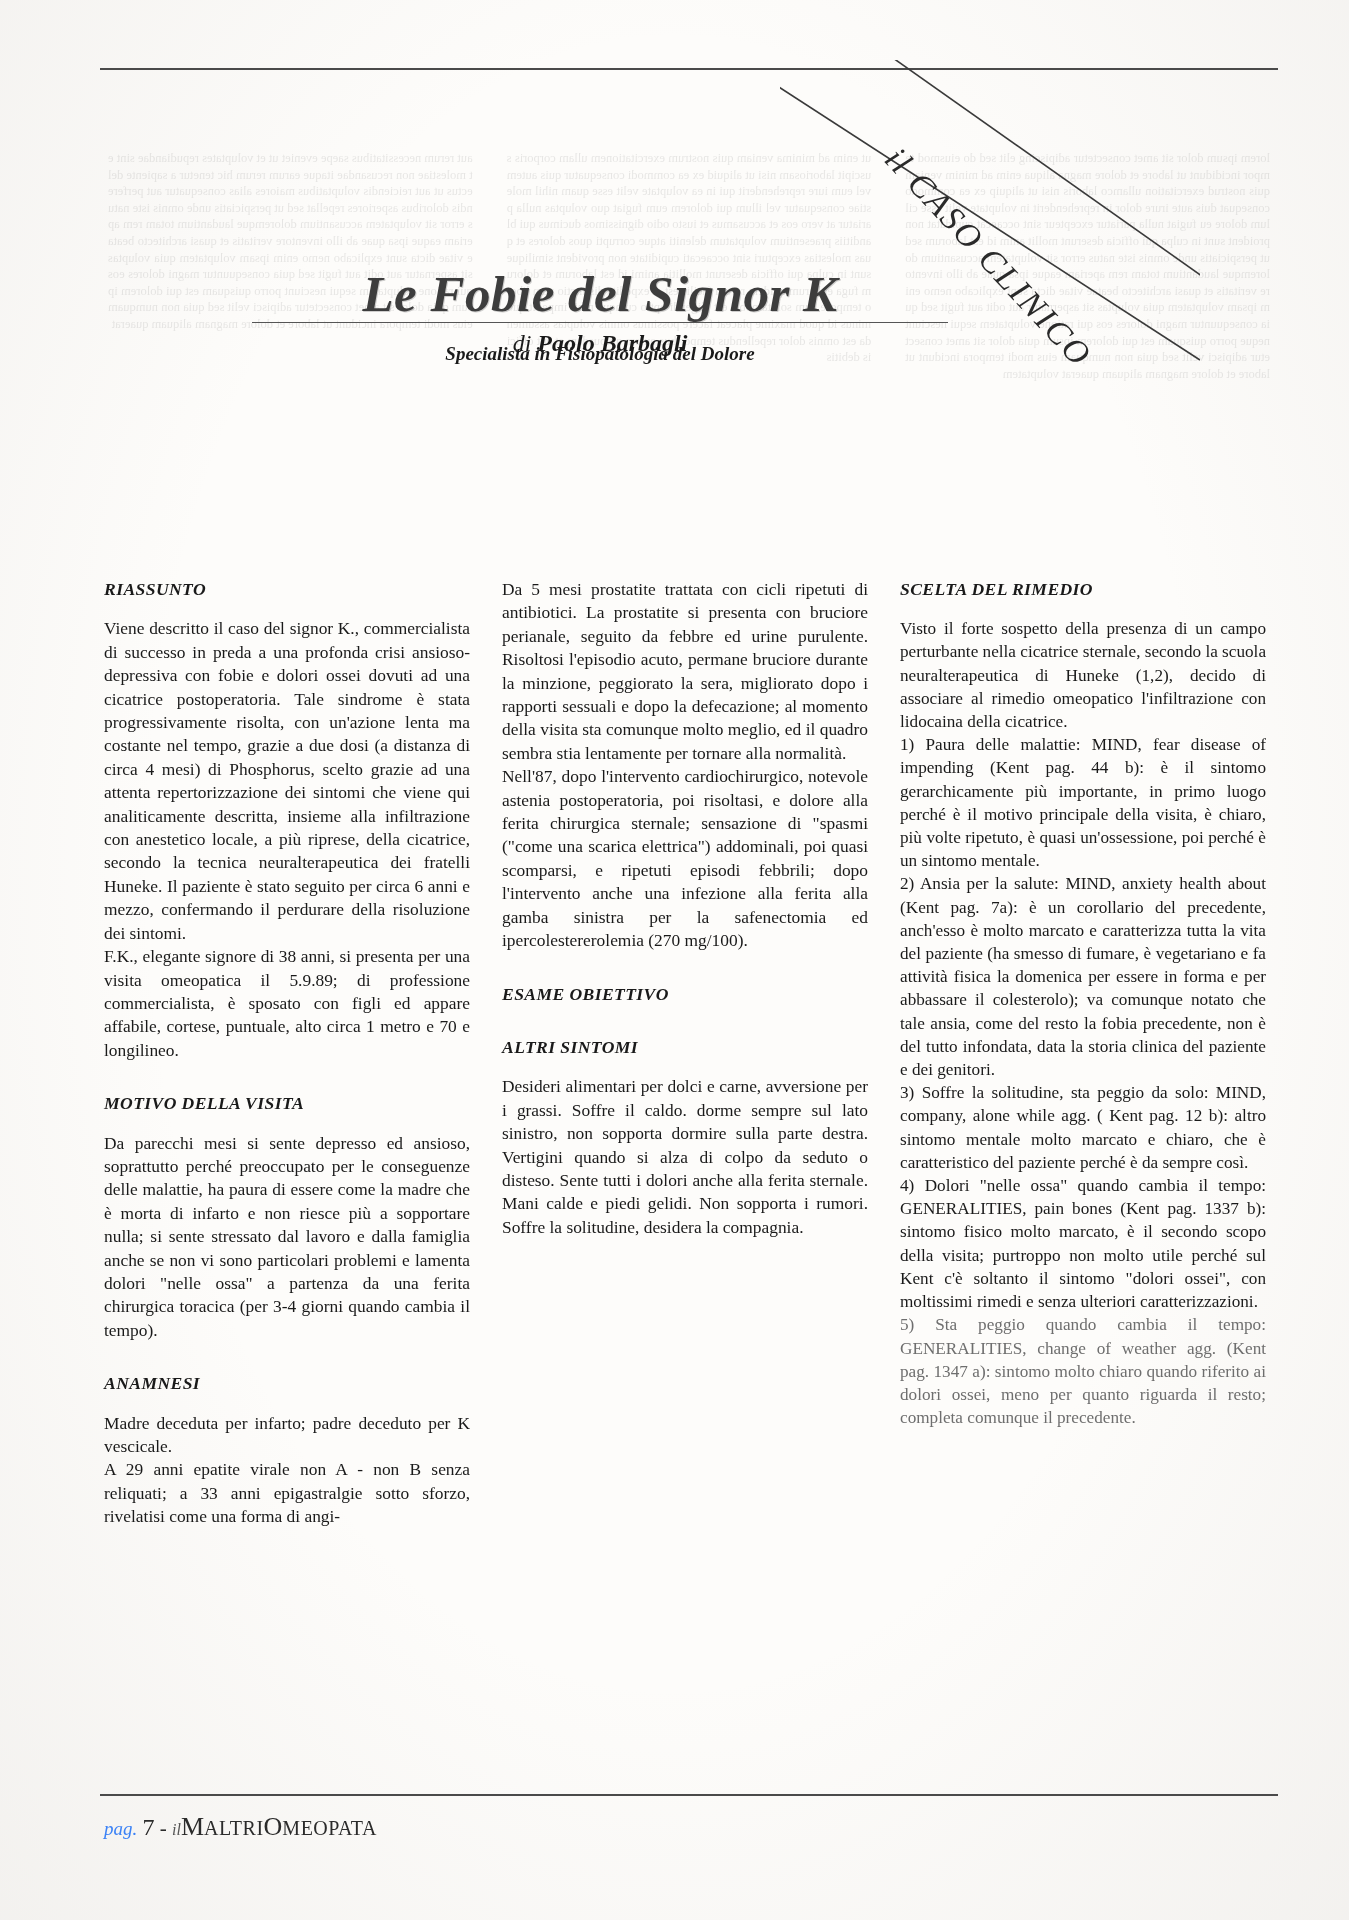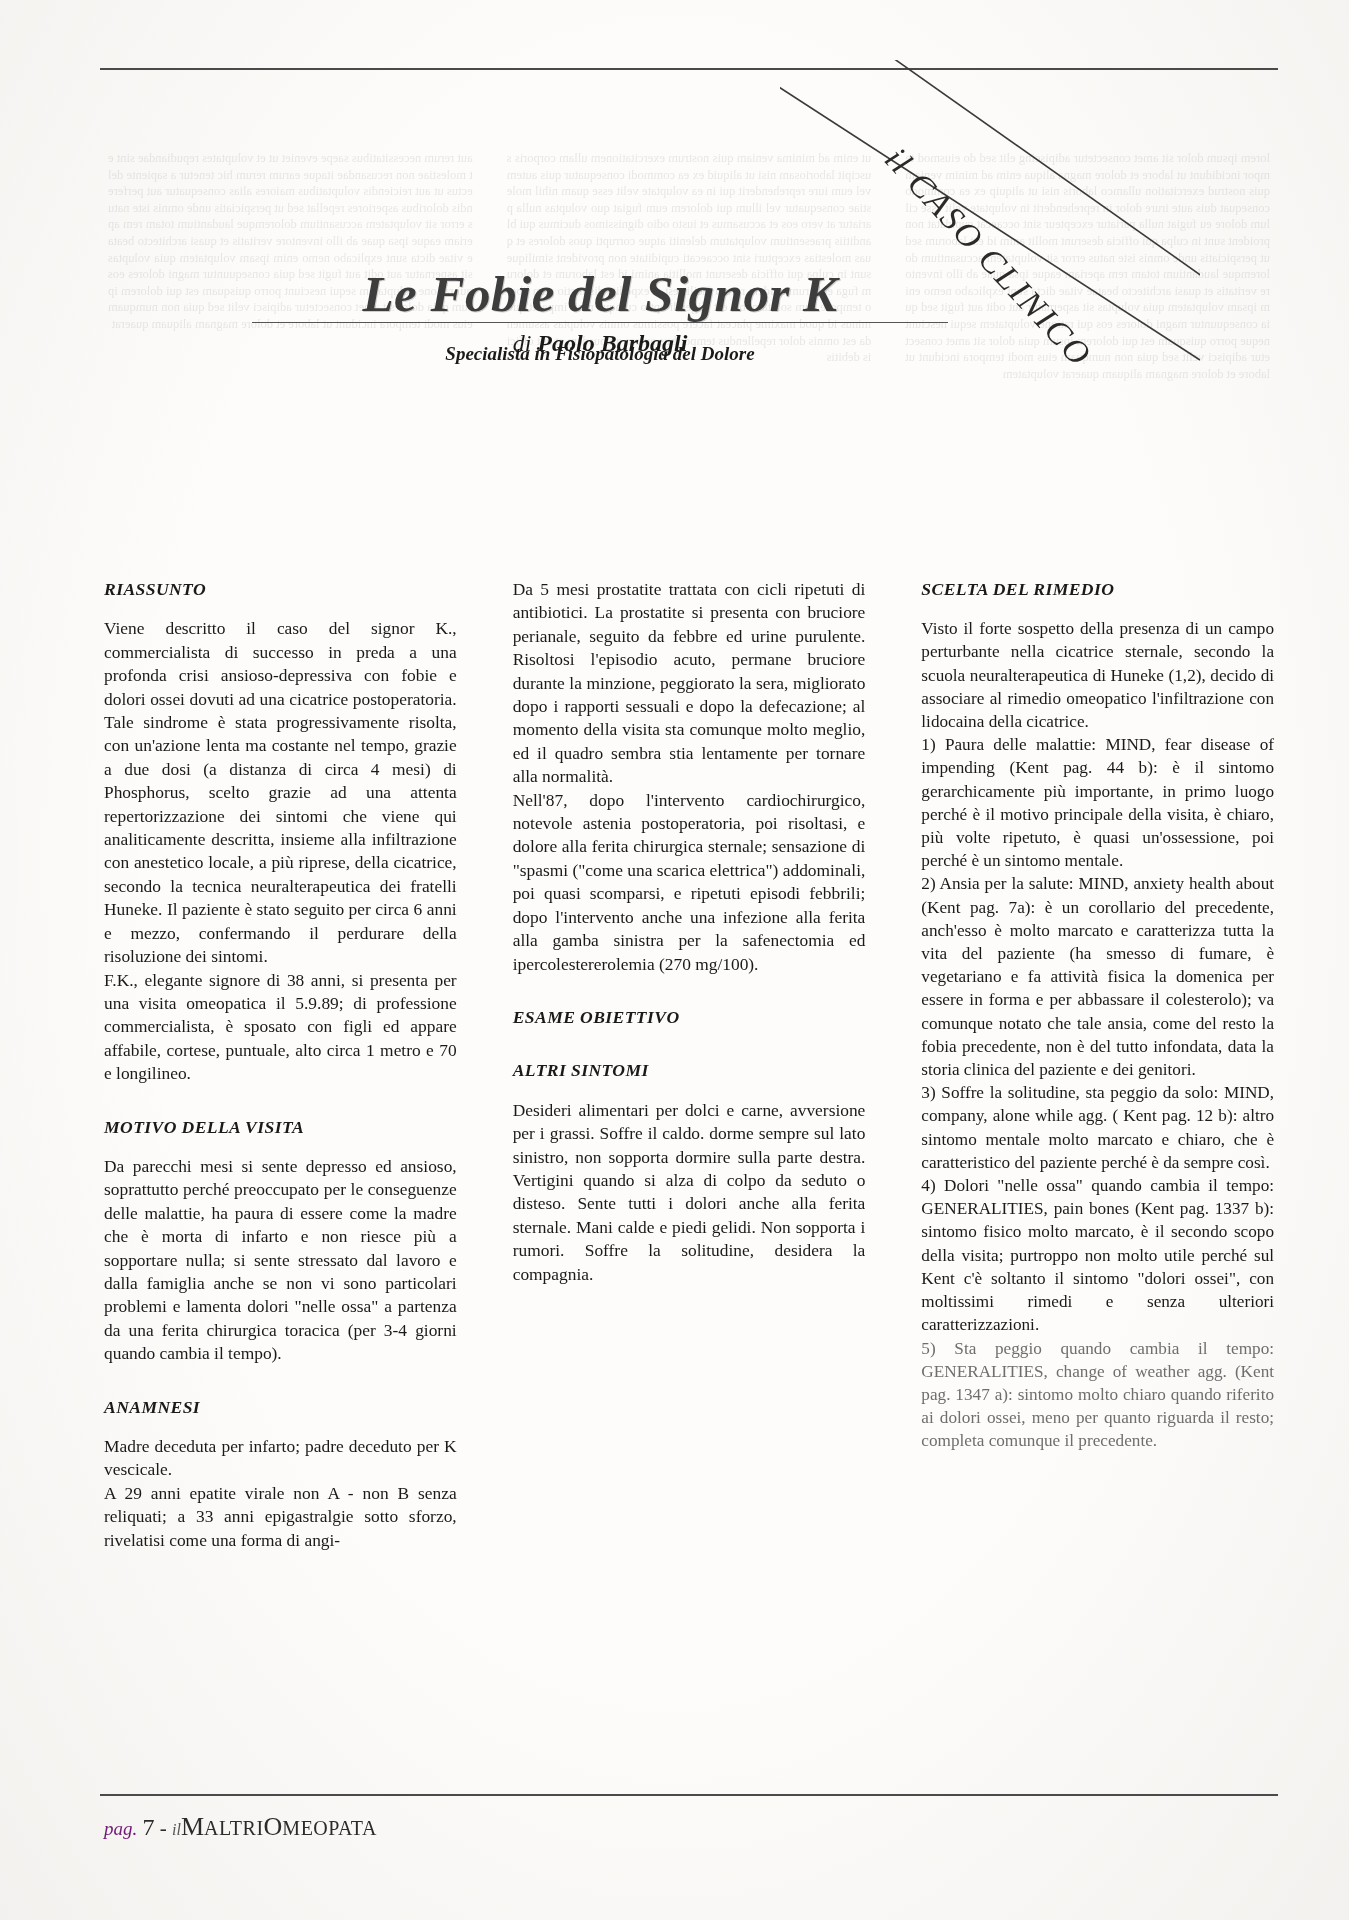--- a/index.html
+++ b/index.html
@@ -122,21 +122,21 @@
     font-weight: bold;
     font-style: italic;
   }
 
   .columns {
     position: absolute;
     left: 104px;
     top: 578px;
     width: 1170px;
     display: flex;
-    gap: 56px;
+    gap: 32px;
   }
   .col {
     width: 366px;
     font-size: 17.4px;
     line-height: 23.4px;
     text-align: justify;
     text-justify: inter-word;
     hyphens: manual;
   }
   .col p { margin: 0 0 0 0; }
@@ -157,21 +157,21 @@
     color: #6e6e6e;
   }
 
   .footer {
     position: absolute;
     left: 104px;
     top: 1812px;
     font-size: 21px;
     color: #2b2b2b;
   }
-  .footer .pag { font-style: italic; font-size: 19px; color:#701a75;}
+  .footer .pag { font-style: italic; font-size: 19px; color:#3b82f6;}
   .footer .num { font-size: 24px; }
   .footer .il { font-style: italic; font-size: 16px; color:#555; }
   .footer .bigcap { font-size: 26px; }
   .footer .rest { font-size: 20px; letter-spacing: 0.5px; }
 </style>
 </head>
 <body>
 
 <div class="page">
 

